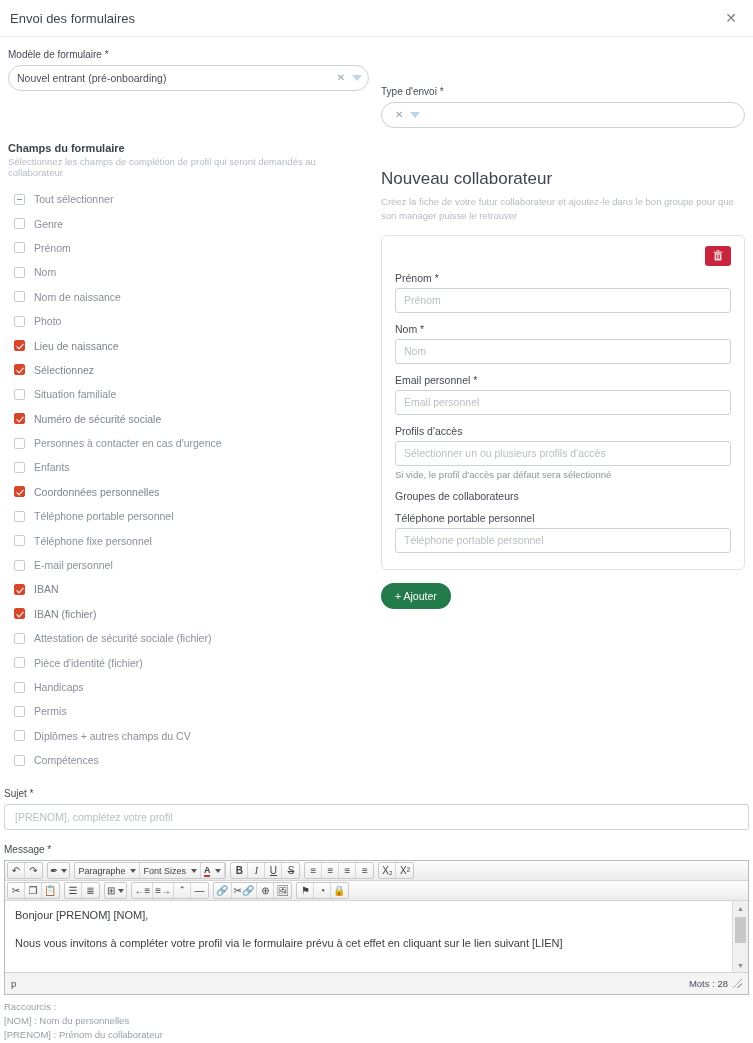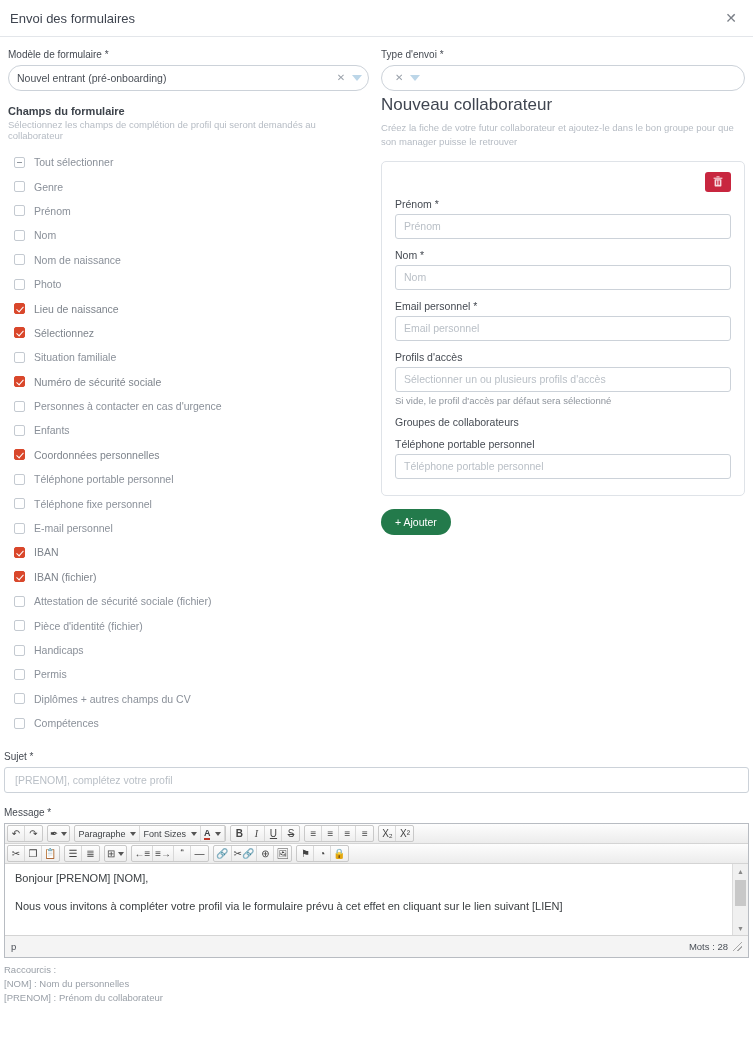--- a/index.html
+++ b/index.html
@@ -31,21 +31,21 @@
     width: 16px; height: 16px;
     display: flex; align-items: center; justify-content: center;
     color: #7a7f87; font-size: 14px; line-height: 1;
     cursor: pointer;
   }
 
   
   .body-wrap { padding: 12px 8px 0 8px; }
   .row-top { display: flex; gap: 12px; }
   .col-left  { width: 363px; }
-  .col-right { width: 366px; }
+  .col-right { width: 366px; margin-top: 37px; }
 
   .field-label {
     font-size: 10px;
     color: #454a52;
     margin-bottom: 5px;
     display: block;
   }
 
   
   .select-ctl {

